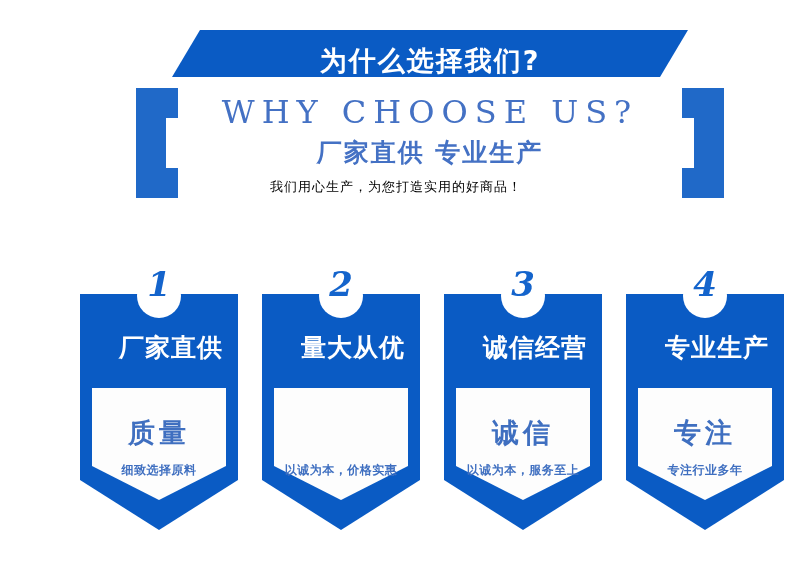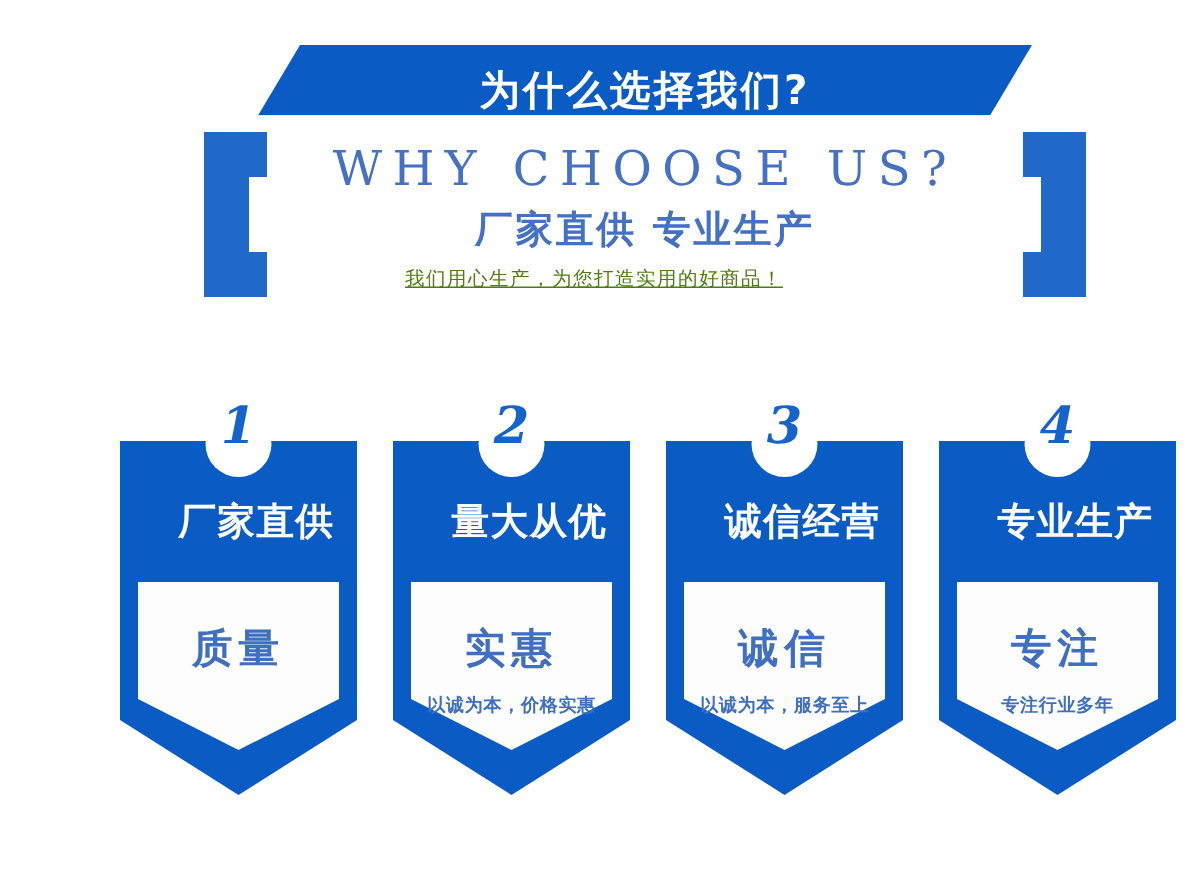--- a/index.html
+++ b/index.html
@@ -81,24 +81,23 @@
     font-weight:bold;
     color:#4471c4;
     letter-spacing:2px;
     line-height:1.15;
   }
   .sub-cn-small {
     position:absolute;
     left:0; top:134px; width:732px;
     text-align:center;
     font-size:13px;
-    color:#4d7c0f;
+    color:#000000;
     letter-spacing:1px;
     line-height:1.2;
-    text-decoration:underline;
   }
 
   
   .cards {
     position:absolute;
     left:50px; top:222px;
     width:700px; height:290px;
   }
   .card {
     position:absolute;
@@ -214,29 +213,29 @@
 
   <div class="cards">
 
     <div class="card c0">
       <div class="card-num">1</div>
       <div class="shield"></div>
       <div class="shield-notch"></div>
       <div class="card-title">厂家直供</div>
       <div class="panel"></div>
       <div class="panel-big">质量</div>
+      <div class="panel-small">细致选择原料</div>
     </div>
 
     <div class="card c1">
       <div class="card-num">2</div>
       <div class="shield"></div>
       <div class="shield-notch"></div>
       <div class="card-title">量大从优</div>
       <div class="panel"></div>
-      <div class="panel-big">实惠</div>
       <div class="panel-small">以诚为本，价格实惠</div>
     </div>
 
     <div class="card c2">
       <div class="card-num">3</div>
       <div class="shield"></div>
       <div class="shield-notch"></div>
       <div class="card-title">诚信经营</div>
       <div class="panel"></div>
       <div class="panel-big">诚信</div>

